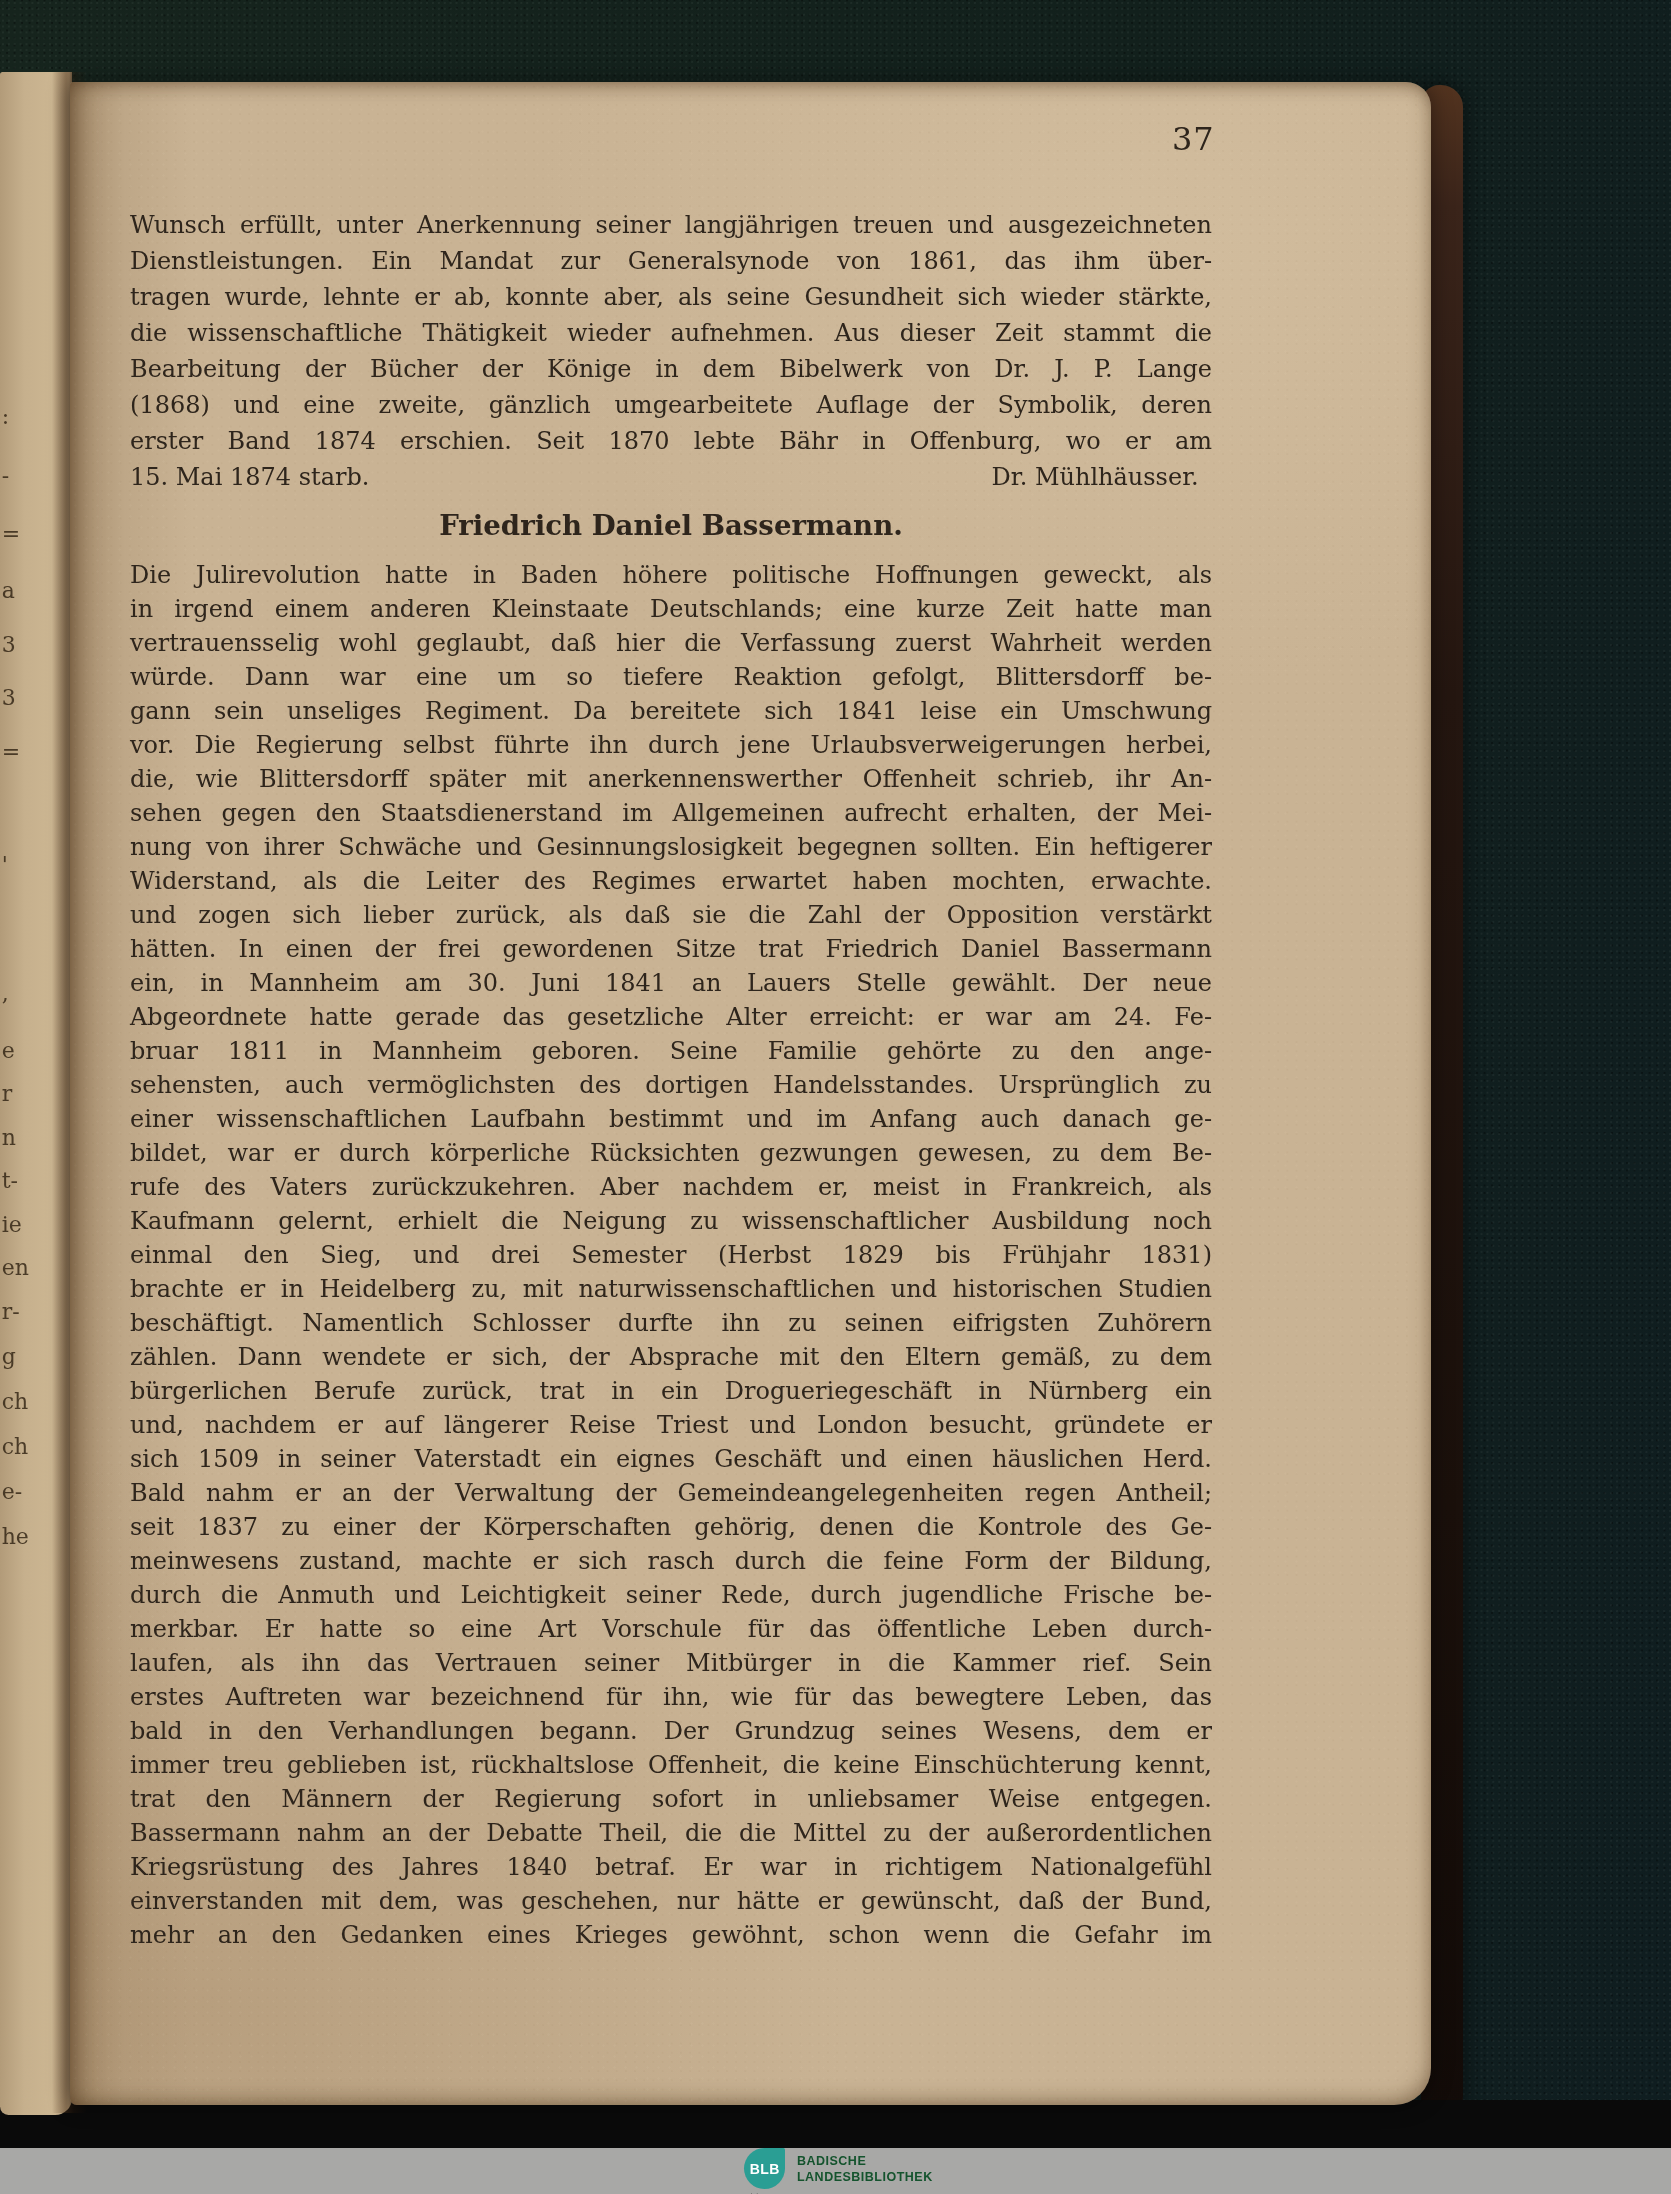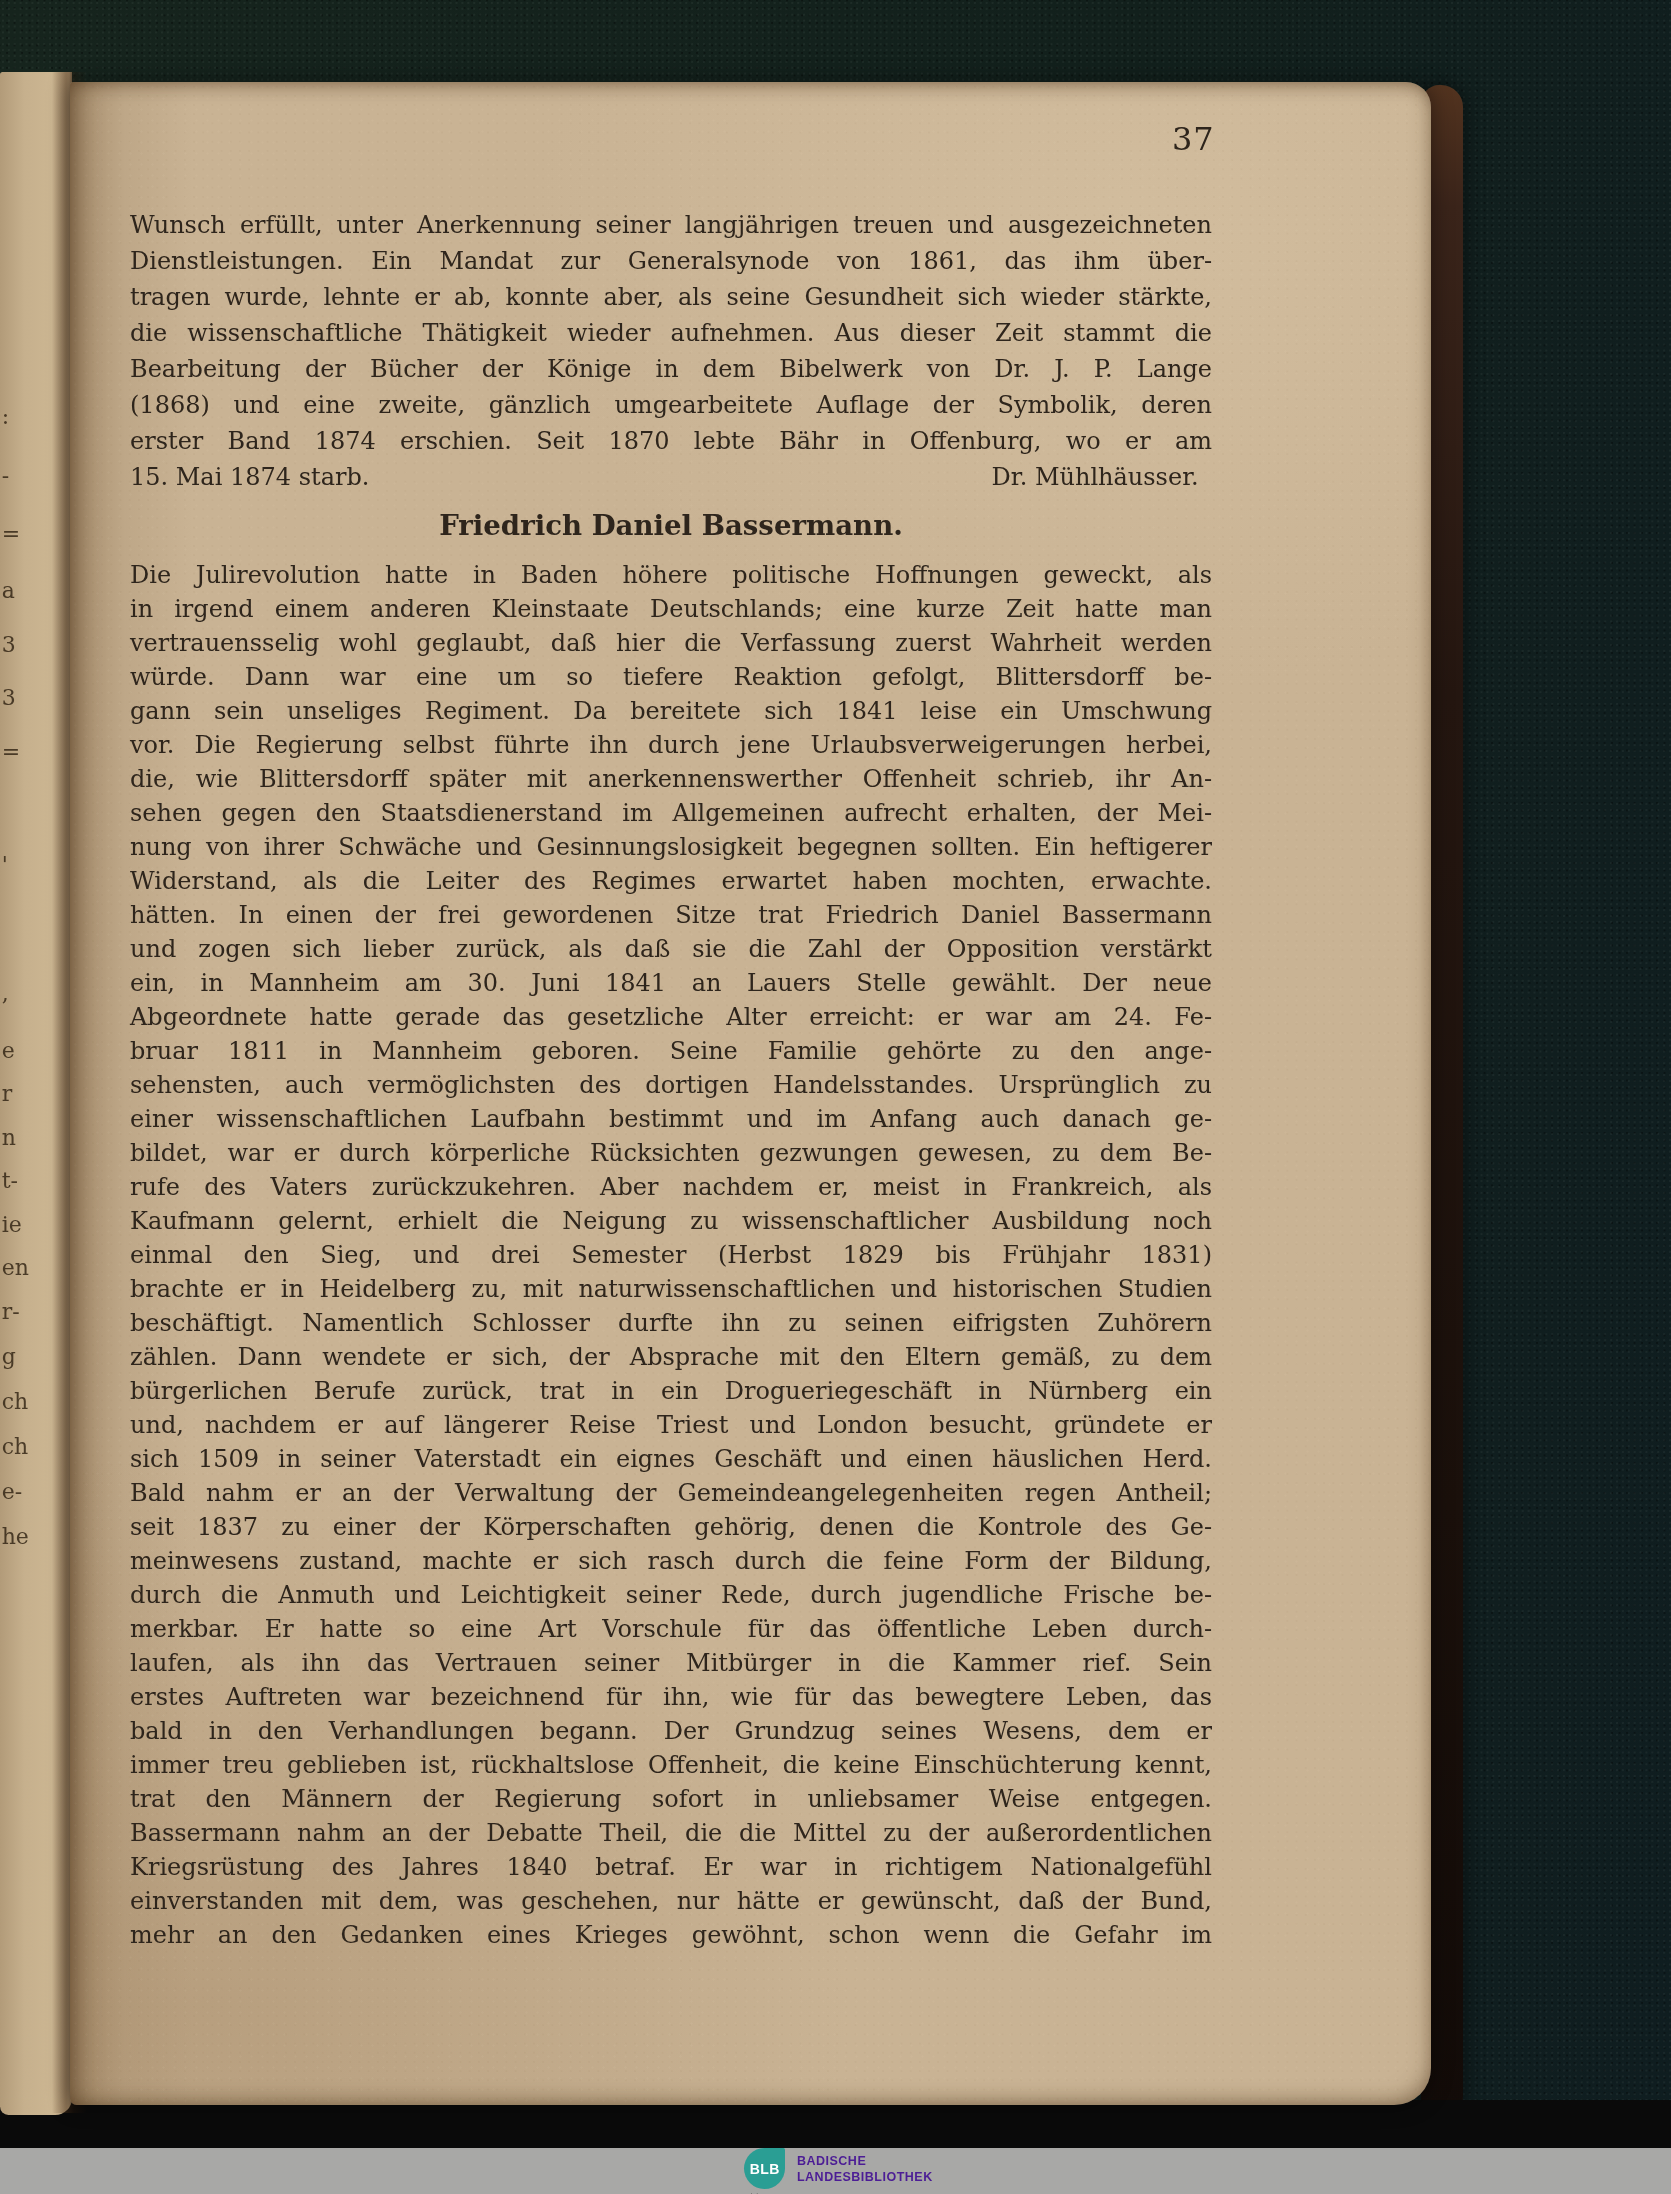--- a/index.html
+++ b/index.html
@@ -56,21 +56,21 @@
   .heading{margin-top:11.7px;margin-bottom:13.4px;text-align:center;
            font-size:27.6px;font-weight:bold;line-height:38px;}
 
   
   .footer{position:absolute;left:0;top:2148px;width:1672px;height:46px;background:#a8a8a6;
           font-family:"Liberation Sans", sans-serif;display:flex;align-items:center;justify-content:space-between;flex-direction:column;}
   .blb-group{display:flex;align-items:center;gap:11.7px;margin-left:5px;}
   .blb-mark{width:41px;height:41px;background:#2a9e94;border-radius:50% 4% 50% 50%;
             display:flex;align-items:center;justify-content:center;
             color:#fff;font-weight:bold;font-size:14px;letter-spacing:0.4px;}
-  .blb-text{color:#4c1d95;font-weight:bold;font-size:12.5px;line-height:16px;letter-spacing:0.5px;}
+  .blb-text{color:#14532d;font-weight:bold;font-size:12.5px;line-height:16px;letter-spacing:0.5px;}
   .bw-group{display:flex;align-items:center;gap:8.4px;margin-right:25px;}
   .bw-lions{display:flex;flex-direction:column;gap:0.8px;}
   .bw-lions svg{display:block;}
   .bw-text{color:#2f2f2f;font-size:14px;}
 </style>
 </head>
 <body>
 
 <div class="cloth"></div>
 
@@ -131,22 +131,22 @@
         <div class="bline">Die Julirevolution hatte in Baden höhere politische Hoffnungen geweckt, als</div>
         <div class="bline">in irgend einem anderen Kleinstaate Deutschlands; eine kurze Zeit hatte man</div>
         <div class="bline">vertrauensselig wohl geglaubt, daß hier die Verfassung zuerst Wahrheit werden</div>
         <div class="bline">würde.  Dann war eine um so tiefere Reaktion gefolgt, Blittersdorff be-</div>
         <div class="bline">gann sein unseliges Regiment.  Da bereitete sich 1841 leise ein Umschwung</div>
         <div class="bline">vor.  Die Regierung selbst führte ihn durch jene Urlaubsverweigerungen herbei,</div>
         <div class="bline">die, wie Blittersdorff später mit anerkennenswerther Offenheit schrieb, ihr An-</div>
         <div class="bline">sehen gegen den Staatsdienerstand im Allgemeinen aufrecht erhalten, der Mei-</div>
         <div class="bline">nung von ihrer Schwäche und Gesinnungslosigkeit begegnen sollten.  Ein heftigerer</div>
         <div class="bline">Widerstand, als die Leiter des Regimes erwartet haben mochten, erwachte.</div>
+        <div class="bline">und zogen sich lieber zurück, als daß sie die Zahl der Opposition verstärkt</div>
         <div class="bline">hätten.  In einen der frei gewordenen Sitze trat Friedrich Daniel Bassermann</div>
-        <div class="bline">und zogen sich lieber zurück, als daß sie die Zahl der Opposition verstärkt</div>
         <div class="bline">ein, in Mannheim am 30. Juni 1841 an Lauers Stelle gewählt.  Der neue</div>
         <div class="bline">Abgeordnete hatte gerade das gesetzliche Alter erreicht: er war am 24. Fe-</div>
         <div class="bline">bruar 1811 in Mannheim geboren.  Seine Familie gehörte zu den ange-</div>
         <div class="bline">sehensten, auch vermöglichsten des dortigen Handelsstandes.  Ursprünglich zu</div>
         <div class="bline">einer wissenschaftlichen Laufbahn bestimmt und im Anfang auch danach ge-</div>
         <div class="bline">bildet, war er durch körperliche Rücksichten gezwungen gewesen, zu dem Be-</div>
         <div class="bline">rufe des Vaters zurückzukehren.  Aber nachdem er, meist in Frankreich, als</div>
         <div class="bline">Kaufmann gelernt, erhielt die Neigung zu wissenschaftlicher Ausbildung noch</div>
         <div class="bline">einmal den Sieg, und drei Semester (Herbst 1829 bis Frühjahr 1831)</div>
         <div class="bline">brachte er in Heidelberg zu, mit naturwissenschaftlichen und historischen Studien</div>

